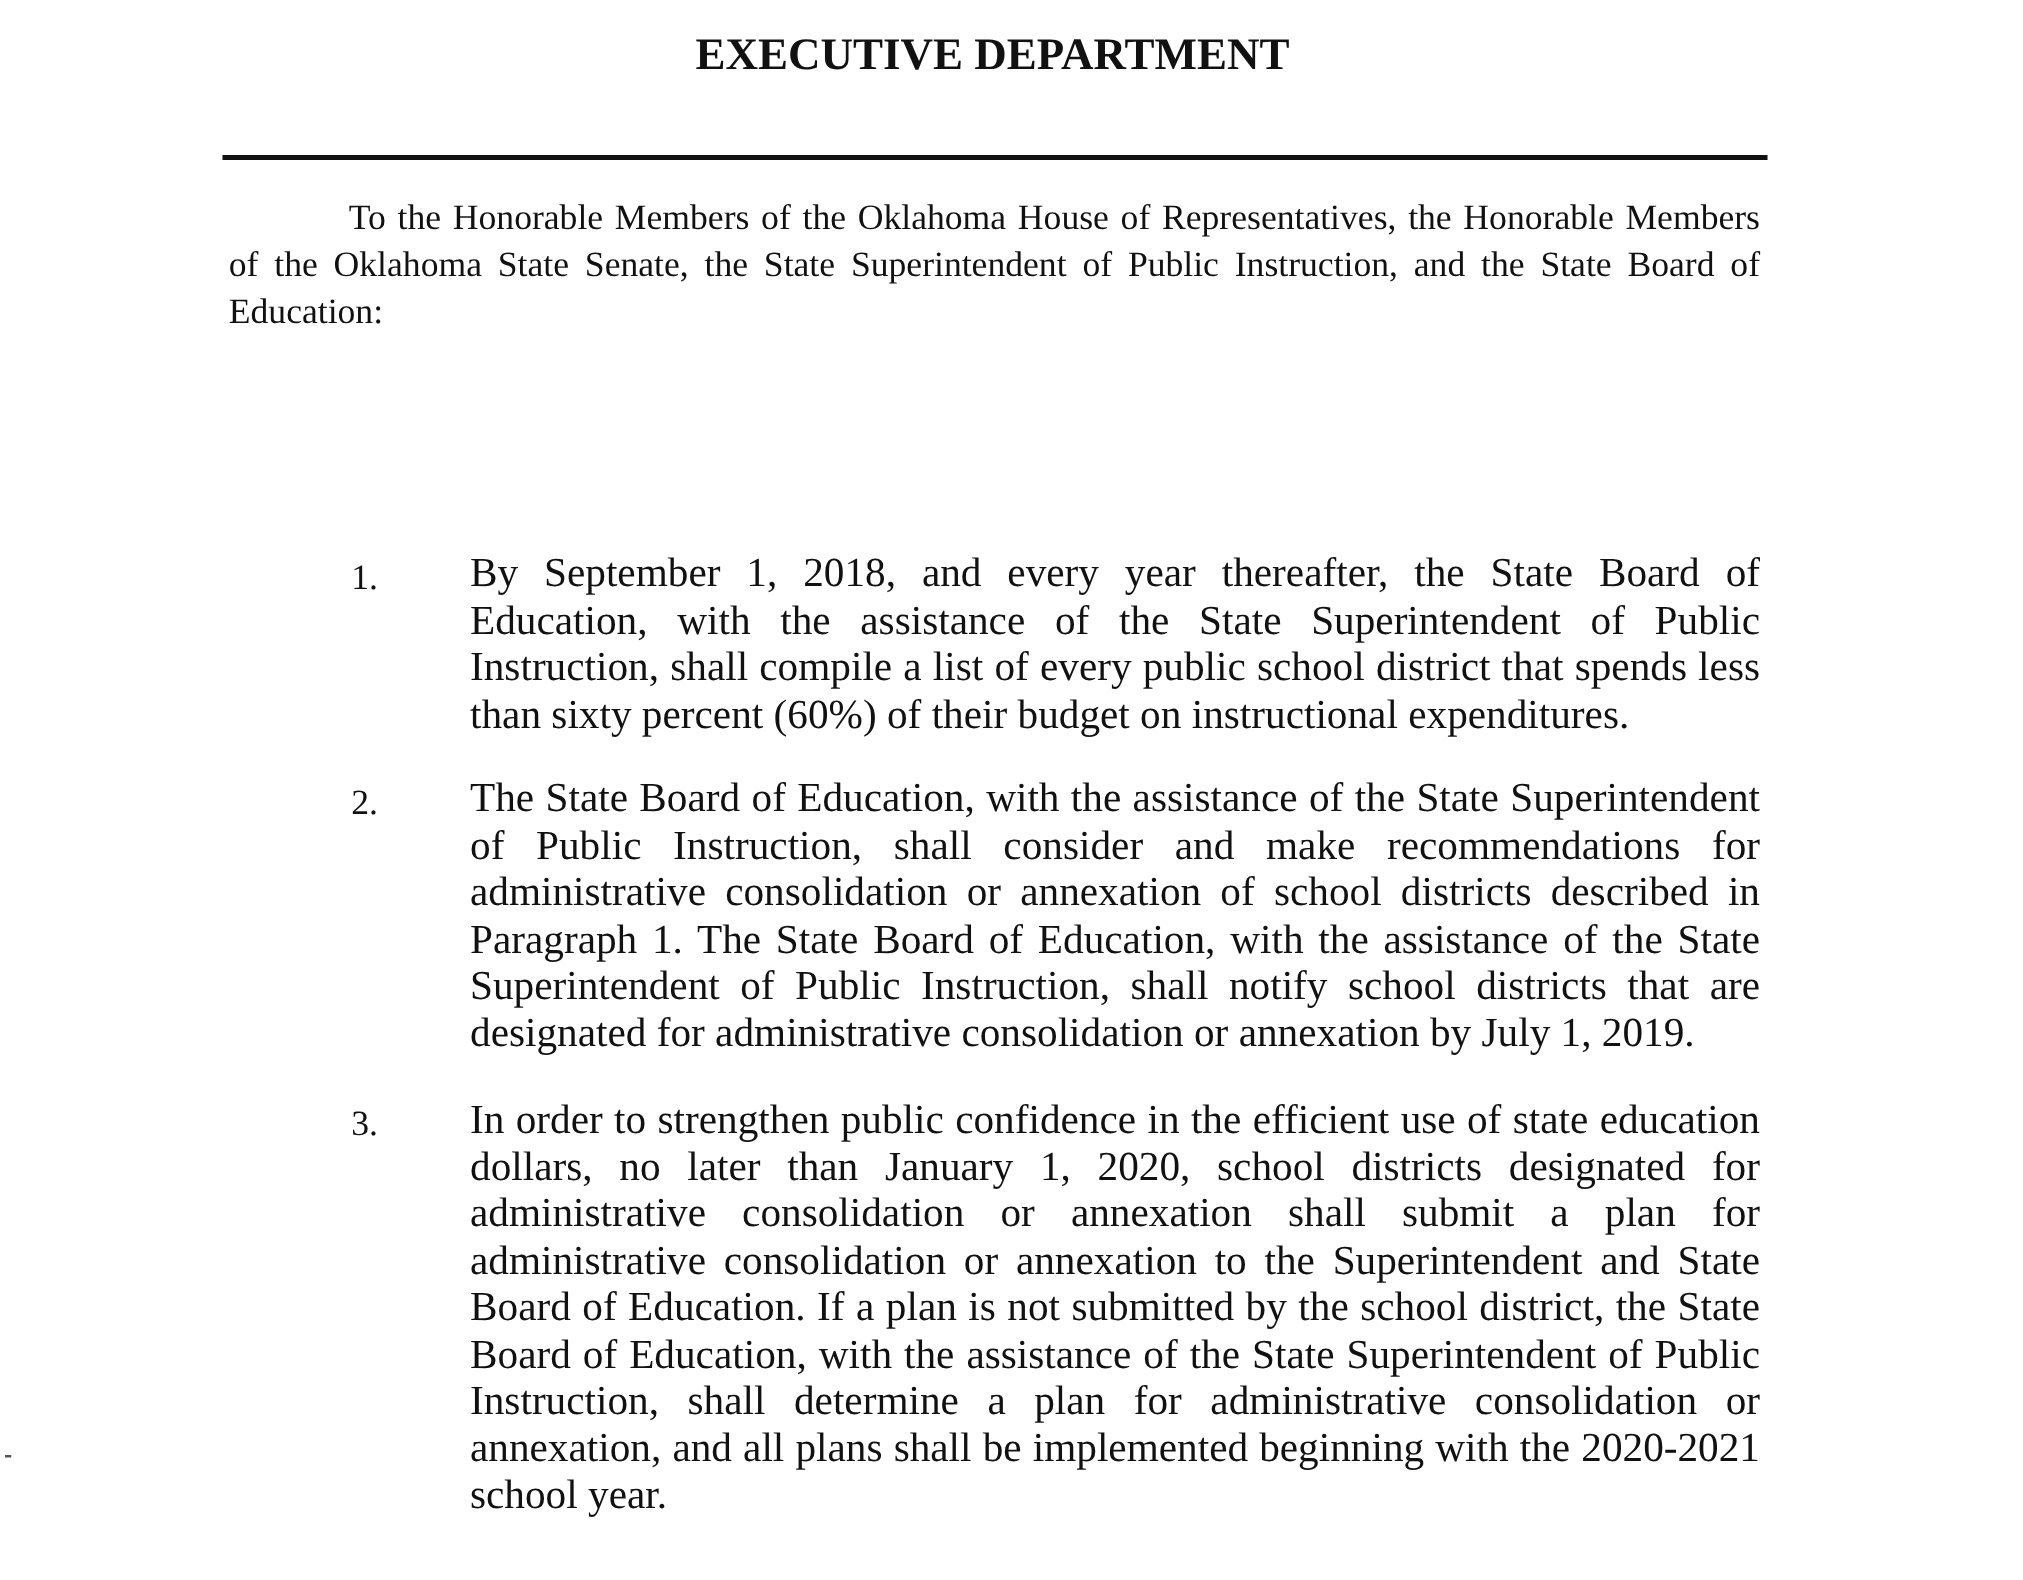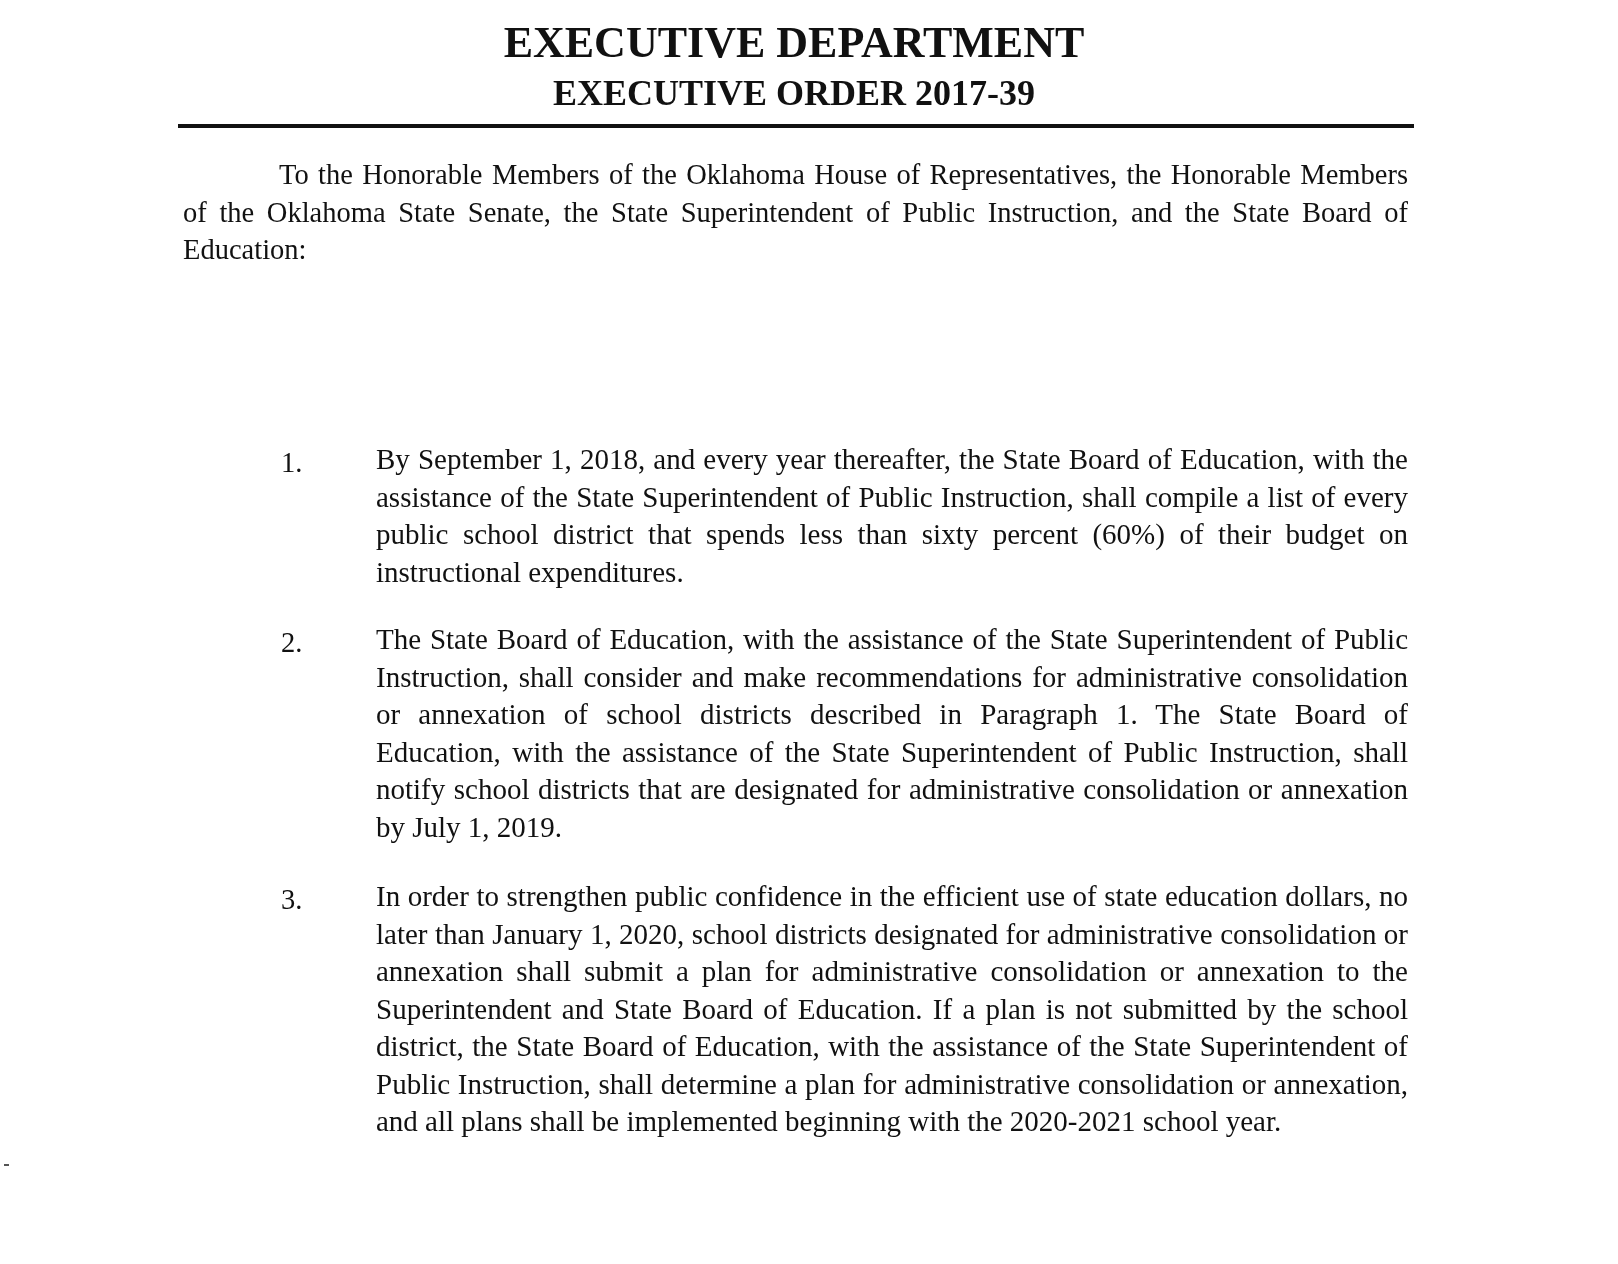--- a/index.html
+++ b/index.html
@@ -22,21 +22,21 @@
       width: 1618px;
       height: 1264px;
     }
     .title1 {
       position: absolute;
       top: 20px;
       left: 178px;
       width: 1232px;
       text-align: center;
       font-weight: bold;
-      font-size: 44px;
+      font-size: 36px;
       line-height: 46px;
     }
     .title2 {
       position: absolute;
       top: 70px;
       left: 178px;
       width: 1232px;
       text-align: center;
       font-weight: bold;
       font-size: 36px;
@@ -65,40 +65,39 @@
     .item-num {
       position: absolute;
       left: 281px;
       font-size: 28.5px;
       line-height: 37.5px;
     }
     .item-text {
       position: absolute;
       left: 376px;
       width: 1032px;
-      font-size: 29px;
+      font-size: 33px;
       line-height: 37.5px;
       text-align: justify;
     }
     .scan-mark {
       position: absolute;
       left: 4px;
       top: 1164px;
       width: 5px;
       height: 2px;
       background: #555555;
     }
   </style>
 </head>
 <body>
 
 <div class="page">
 
   <div class="title1">EXECUTIVE DEPARTMENT</div>
-  <div class="title2">EXECUTIVE ORDER 2017-39</div>
   <div class="rule"></div>
 
   <div class="para" style="top:156px;"><span class="indent"></span><span>To the Honorable Members of the Oklahoma House of Representatives, the Honorable Members of the Oklahoma State Senate, the State Superintendent of Public Instruction, and the State Board of Education:</span></div>
 
 
   <div class="item-num" style="top:444px;">1.</div>
   <div class="item-text" style="top:441px;">By September 1, 2018, and every year thereafter, the State Board of Education, with the assistance of the State Superintendent of Public Instruction, shall compile a list of every public school district that spends less than sixty percent (60%) of their budget on instructional expenditures.</div>
 
   <div class="item-num" style="top:624px;">2.</div>
   <div class="item-text" style="top:621px;">The State Board of Education, with the assistance of the State Superintendent of Public Instruction, shall consider and make recommendations for administrative consolidation or annexation of school districts described in Paragraph 1.  The State Board of Education, with the assistance of the State Superintendent of Public Instruction, shall notify school districts that are designated for administrative consolidation or annexation by July 1, 2019.</div>

